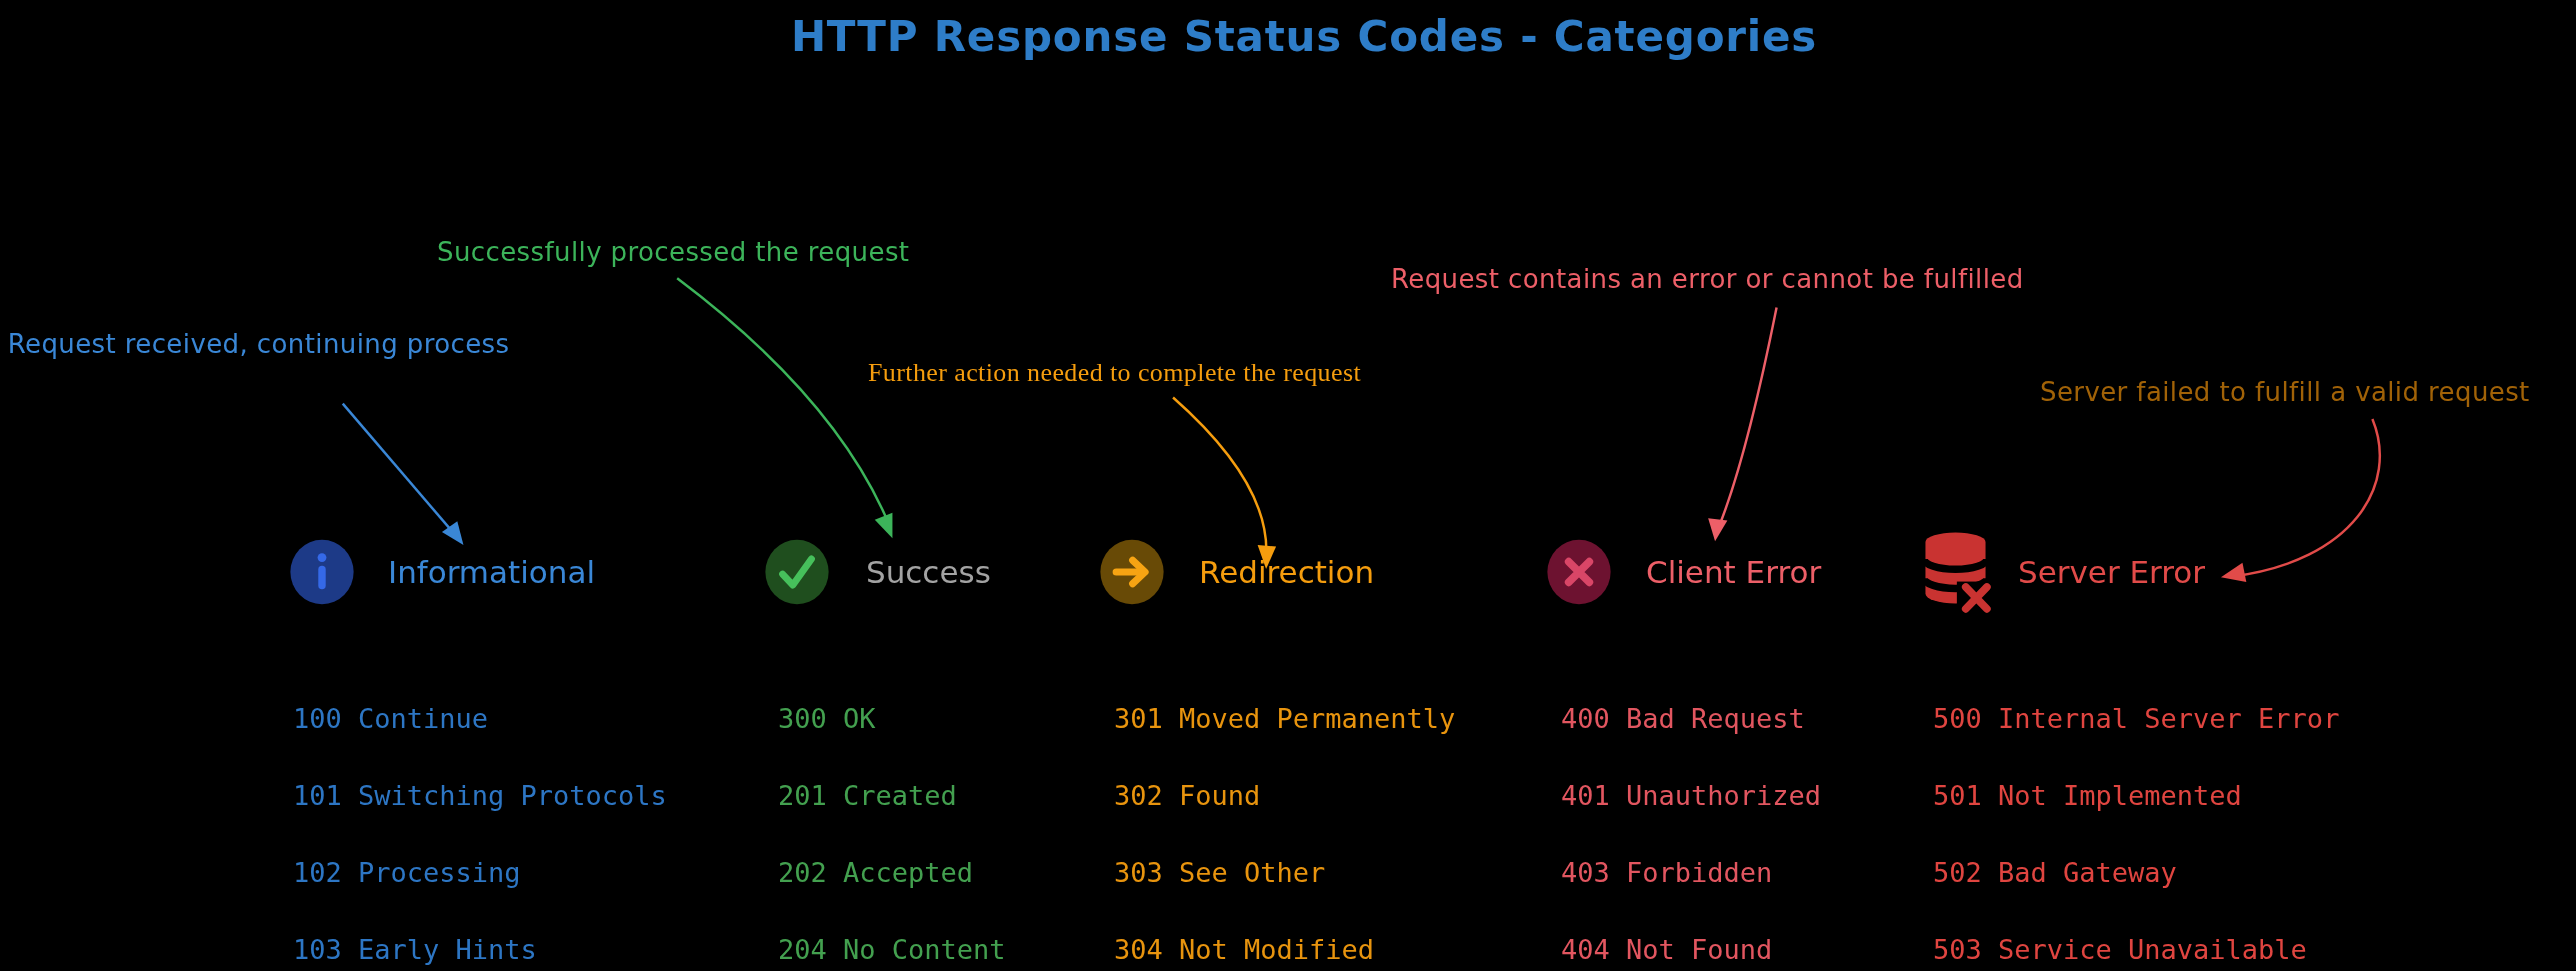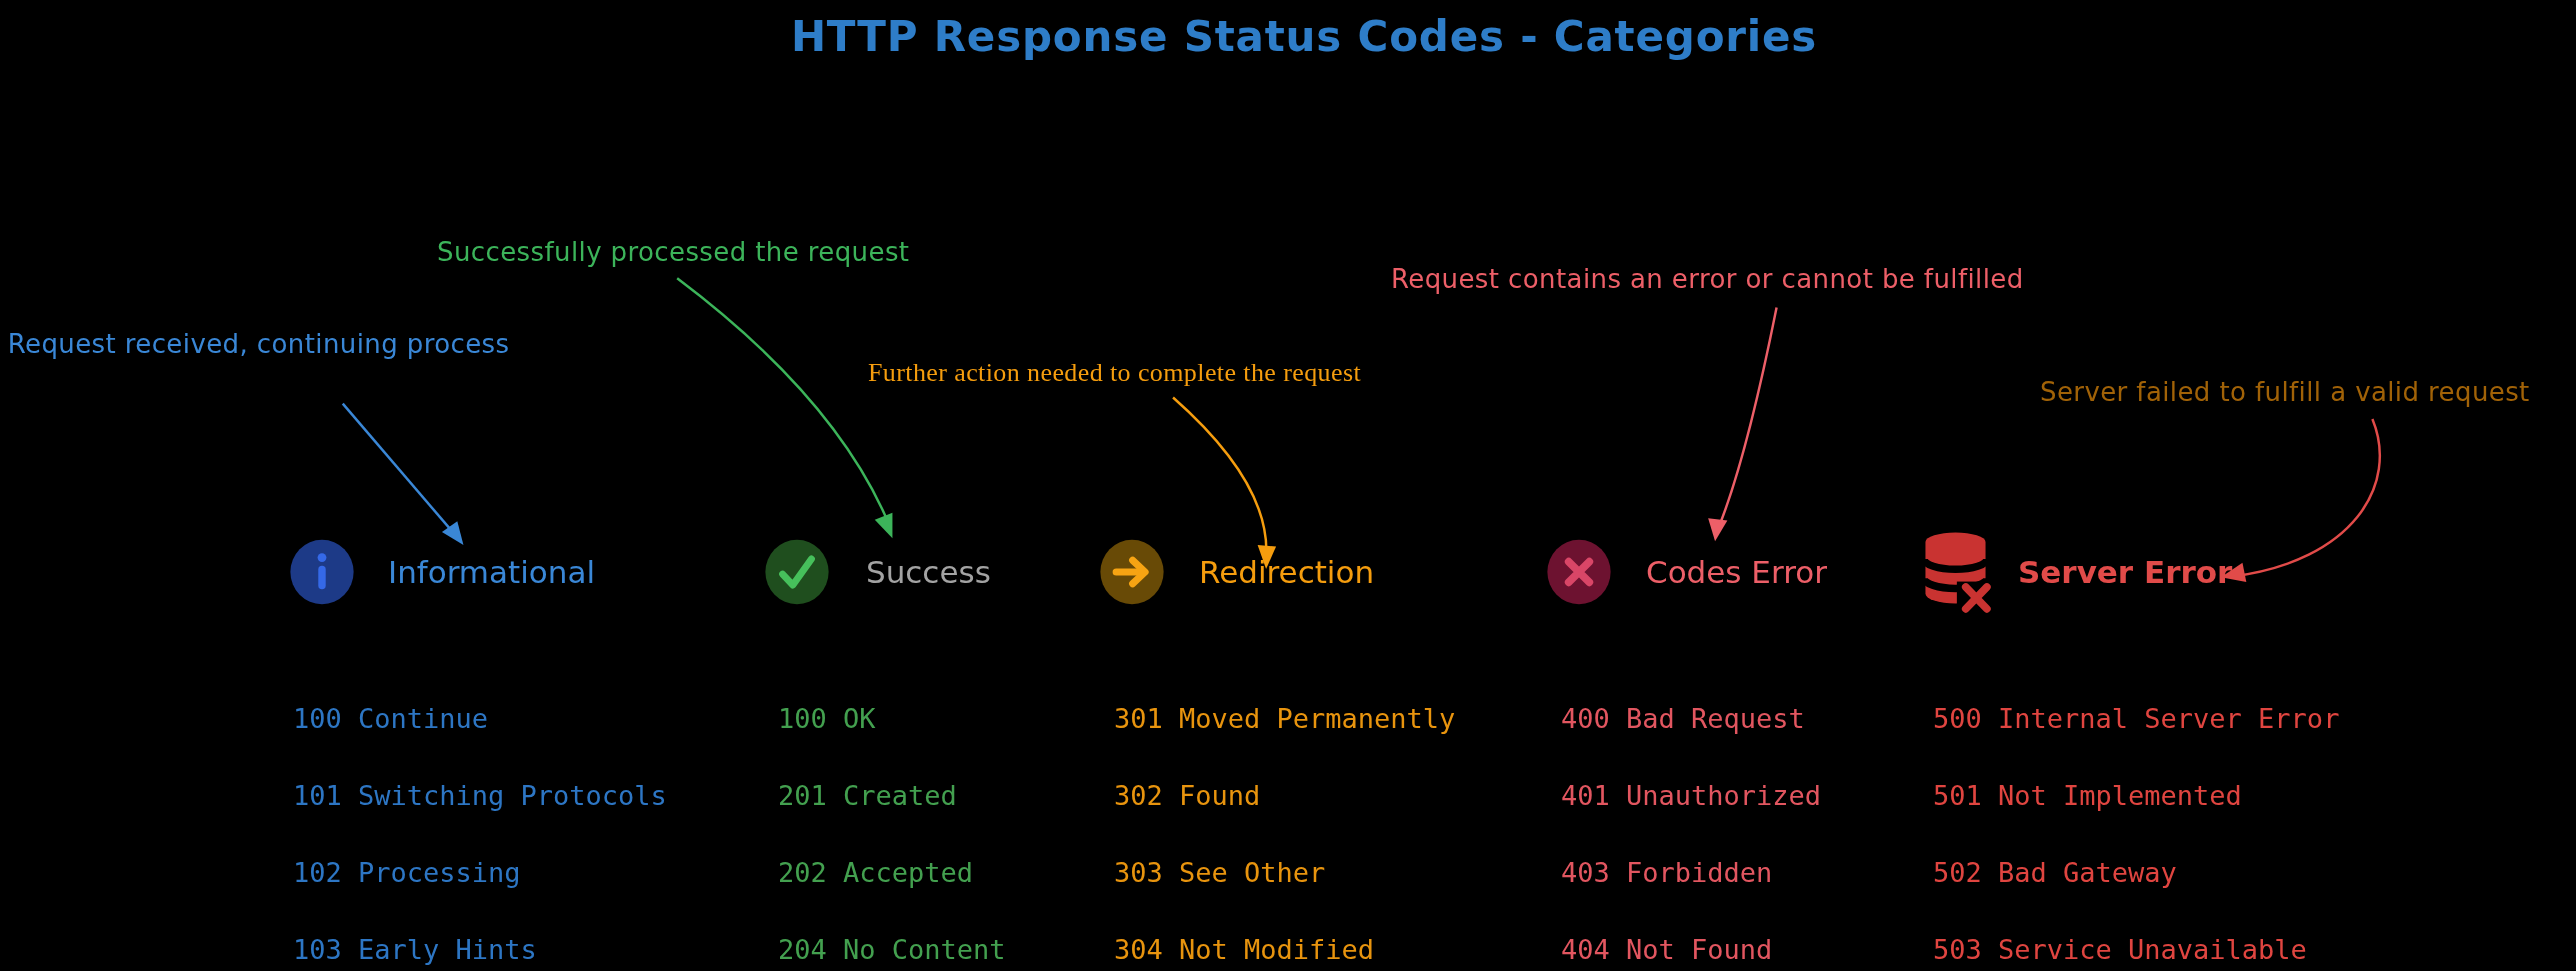--- a/index.html
+++ b/index.html
@@ -17,21 +17,21 @@
   .icon-0{left:289px;top:538px;}
   .icon-1{left:764px;top:538px;}
   .icon-2{left:1099px;top:538px;}
   .icon-3{left:1546px;top:538px;}
   .icon-4{left:1920px;top:529px;width:71px;height:86px;}
   .cat-label{position:absolute;font-size:31px;line-height:34px;white-space:nowrap;top:555px;}
   .label-0{left:388px;}
   .label-1{left:866px;}
   .label-2{left:1199px;}
   .label-3{left:1646px;}
-  .label-4{left:2018px;font-weight:bold;}
+  .label-4{left:2018px;}
   .code-col{position:absolute;top:680px;font-family:"DejaVu Sans Mono", monospace;
             font-size:27px;white-space:nowrap;}
   .code-col div{height:77px;line-height:77px;}
   .col-0{left:293px;}
   .col-1{left:778px;}
   .col-2{left:1114px;}
   .col-3{left:1561px;}
   .col-4{left:1933px;}
   .arrow-layer{position:absolute;left:0;top:0;width:2576px;height:971px;}
   .arrow-layer path{fill:none;stroke-width:3.2px;}
@@ -104,31 +104,31 @@
     </g>
     <path d="M3 21.5 a23 7.5 0 0 0 46 0" stroke="#000000" stroke-width="5.5" fill="none"></path>
     <path d="M3 35.5 a23 7.5 0 0 0 46 0" stroke="#000000" stroke-width="5.5" fill="none"></path>
     <rect x="27" y="38" width="25" height="24" fill="#000000"></rect>
     <path d="M33.5 42 L49 58 M49 42 L33.5 58" fill="none" stroke-width="5.6" stroke-linecap="round" stroke="#c93331"></path>
   </svg>
 
   <div class="cat-label label-0" style="color: rgb(58, 135, 214);">Informational</div>
   <div class="cat-label label-1" style="color: #a3a3a3;">Success</div>
   <div class="cat-label label-2" style="color: rgb(245, 157, 14);">Redirection</div>
-  <div class="cat-label label-3" style="color: rgb(237, 95, 104);">Codes Error</div>
+  <div class="cat-label label-3" style="color: rgb(237, 95, 104);">Client Error</div>
   <div class="cat-label label-4" style="color: rgb(225, 75, 73);">Server Error</div>
 
   <div class="code-col col-0" style="color: rgb(45, 118, 196);">
     <div>100 Continue</div>
     <div>101 Switching Protocols</div>
     <div>102 Processing</div>
     <div>103 Early Hints</div>
   </div>
   <div class="code-col col-1" style="color: rgb(67, 160, 79);">
-    <div>100 OK</div>
+    <div>300 OK</div>
     <div>201 Created</div>
     <div>202 Accepted</div>
     <div>204 No Content</div>
   </div>
   <div class="code-col col-2" style="color: rgb(232, 148, 14);">
     <div>301 Moved Permanently</div>
     <div>302 Found</div>
     <div>303 See Other</div>
     <div>304 Not Modified</div>
   </div>

